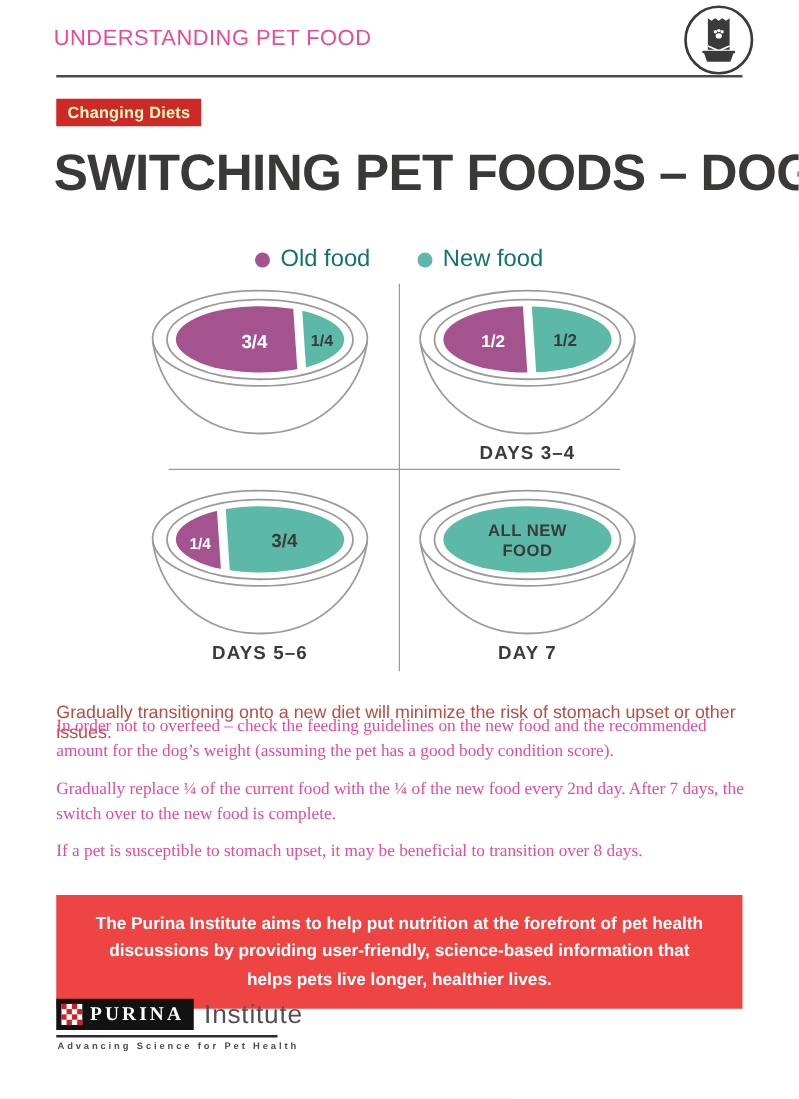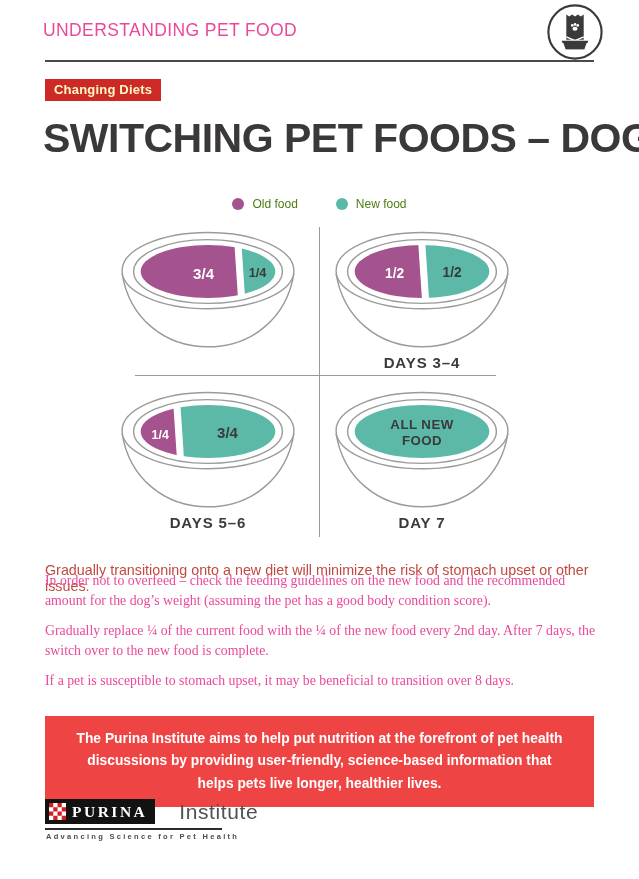--- a/index.html
+++ b/index.html
@@ -36,21 +36,21 @@
     color:#3b3838; line-height:1.05;
     white-space:nowrap;
   }
   
   .legend {
     position:absolute; left:0; top:197px; width:639px;
     display:flex; justify-content:center; gap:38px;
   }
   .legend-item { display:flex; align-items:center; gap:8px; }
   .legend-dot { width:12px; height:12px; border-radius:50%; }
-  .legend-label { font-size:12px; color:#4d7c0f; }
+  .legend-label { font-size:19px; color:#0f766e; }
   
   .divider-v { position:absolute; left:319px; top:227px; width:1px; height:310px; background:#9a9a9a; }
   .divider-h { position:absolute; left:135px; top:375px; width:361px; height:1px; background:#9a9a9a; }
   .bowl-cell { position:absolute; width:190px; text-align:center; }
   .bowl-cell svg { display:block; width:186px; margin:0 auto; }
   .cell-1 { left:113px; top:229px; }
   .cell-2 { left:327px; top:229px; }
   .cell-3 { left:113px; top:389px; }
   .cell-4 { left:327px; top:389px; }
   .bowl-label {
@@ -75,21 +75,21 @@
   
   .callout {
     position:absolute; left:45px; top:716px; width:549px;
     background:#ef4444; color:#ffffff;
     font-size:13.8px; font-weight:bold; text-align:center;
     line-height:1.62; padding:12px 24px;
   }
   
   .logo-row {
     position:absolute; left:45px; top:799px;
-    display:flex; align-items:center; gap:24px;
+    display:flex; align-items:center; gap:8px;
   }
   .purina-box {
     background:#121212; display:flex; align-items:center; gap:6px;
     padding:3px 8px 3px 4px; height:25px;
   }
   .purina-word {
     font-family:"Liberation Serif", serif; font-weight:bold;
     color:#ffffff; font-size:15.5px; letter-spacing:2.5px;
   }
   .institute-word { font-size:21px; color:#505156; letter-spacing:0.6px; }

